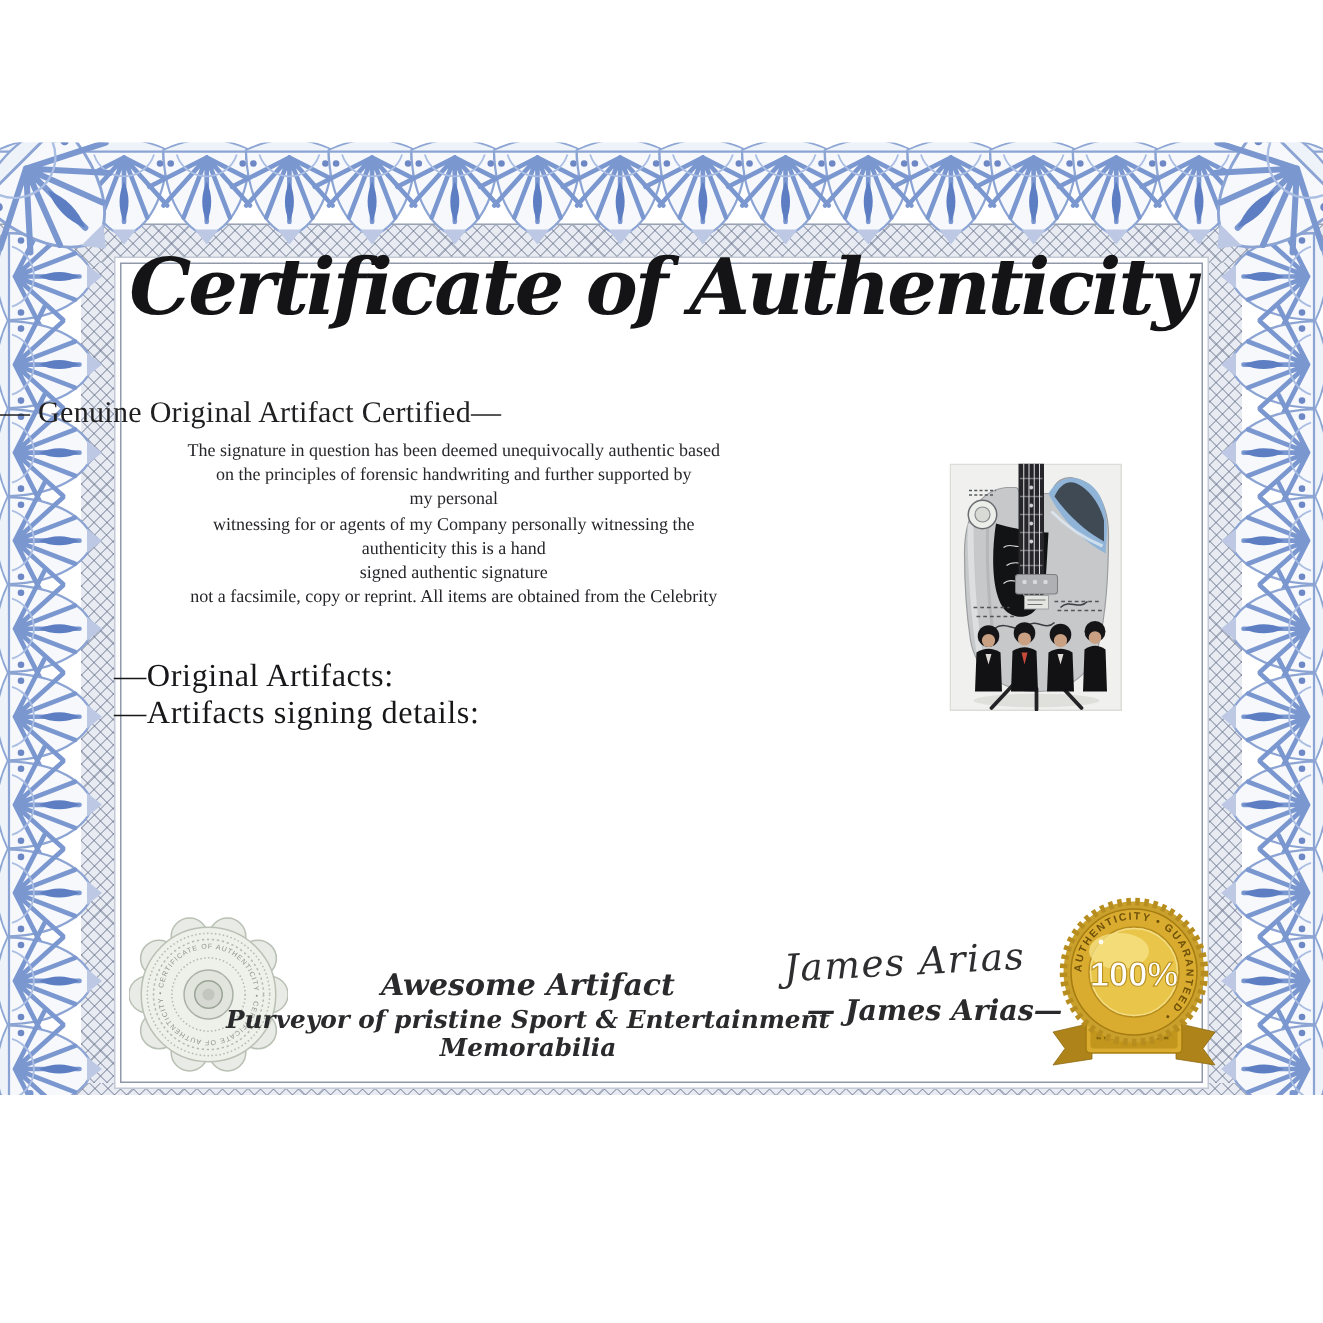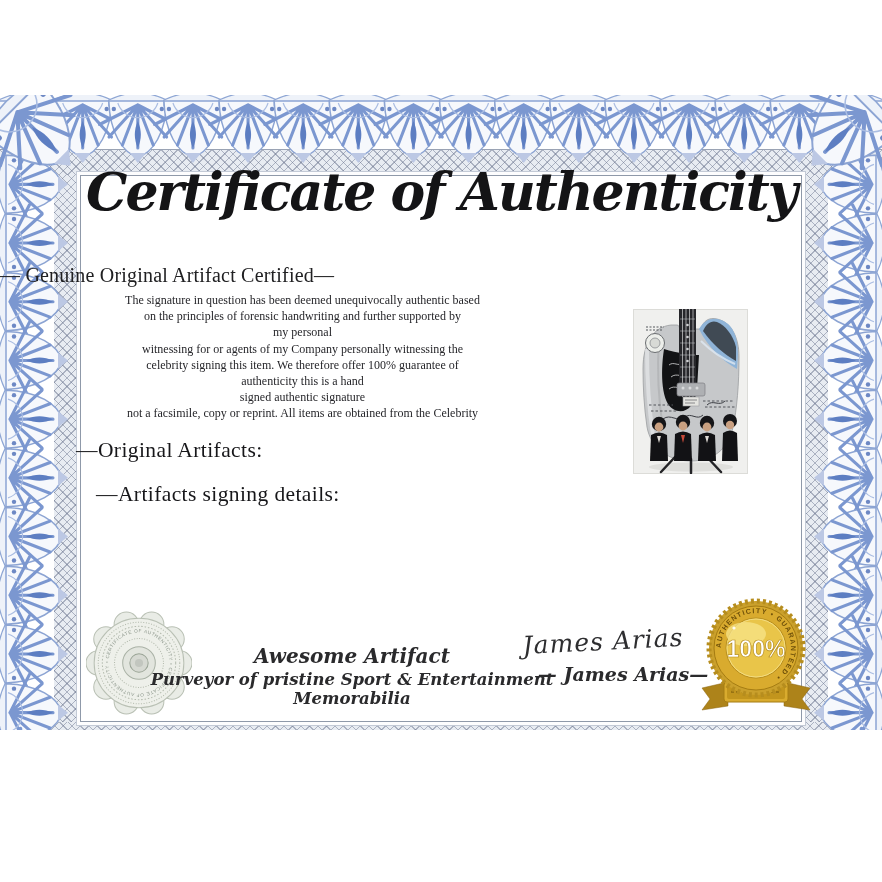--- a/index.html
+++ b/index.html
@@ -21,21 +21,21 @@
 
   .title{position:absolute;left:0;top:66px;width:882px;text-align:center;
     font-family:"DejaVu Serif",serif;font-style:italic;font-weight:bold;
     font-size:52px;letter-spacing:-2px;color:#141416;}
   .subtitle{position:absolute;left:0;top:169px;width:882px;
     font-size:20px;color:#202022;letter-spacing:.2px;}
   .statement{position:absolute;left:85px;top:197px;width:435px;text-align:center;
     font-size:12px;line-height:16.2px;color:#26262a;}
   .heading{position:absolute;left:76px;font-size:21.5px;color:#17171a;letter-spacing:.4px;}
   .h-original{top:343px;}
-  .h-signing{top:387px;padding-left:20px;}
+  .h-signing{top:368px;}
 
   .photo{position:absolute;left:633px;top:214px;width:115px;height:165px;}
 
   .script{font-family:"DejaVu Serif",serif;font-style:italic;}
   .company-name{position:absolute;left:152px;top:549px;width:400px;text-align:center;
     font-size:20px;font-weight:bold;color:#2a2a2c;}
   .company-tagline{position:absolute;left:122px;top:575px;width:460px;text-align:center;
     font-size:16.5px;font-weight:bold;color:#2a2a2c;}
   .sig-hand{position:absolute;left:513px;top:532px;width:180px;text-align:center;
     font-size:25px;color:#2e2e30;transform:rotate(-3deg);letter-spacing:1px;}
@@ -133,21 +133,20 @@
     <div class="content">
 
       <div class="title">Certificate of Authenticity</div>
       <div class="subtitle">— Genuine Original Artifact Certified—</div>
 
       <div class="statement">
         <div>The signature in question has been deemed unequivocally authentic based</div>
         <div>on the principles of forensic handwriting and further supported by</div>
         <div>my personal</div>
         <div>witnessing for or agents of my Company personally witnessing the</div>
-        <div>celebrity signing this item. We therefore offer 100% guarantee of</div>
         <div>authenticity this is a hand</div>
         <div>signed authentic signature</div>
         <div>not a facsimile, copy or reprint. All items are obtained from the Celebrity</div>
       </div>
 
       <div class="heading h-original">—Original Artifacts:</div>
       <div class="heading h-signing">—Artifacts signing details:</div>
 
       <svg class="photo" viewBox="0 0 115 165" xmlns="http://www.w3.org/2000/svg">
         <rect x="0.5" y="0.5" width="114" height="164" fill="#f0f0ee" stroke="#dcdcd8"></rect>

